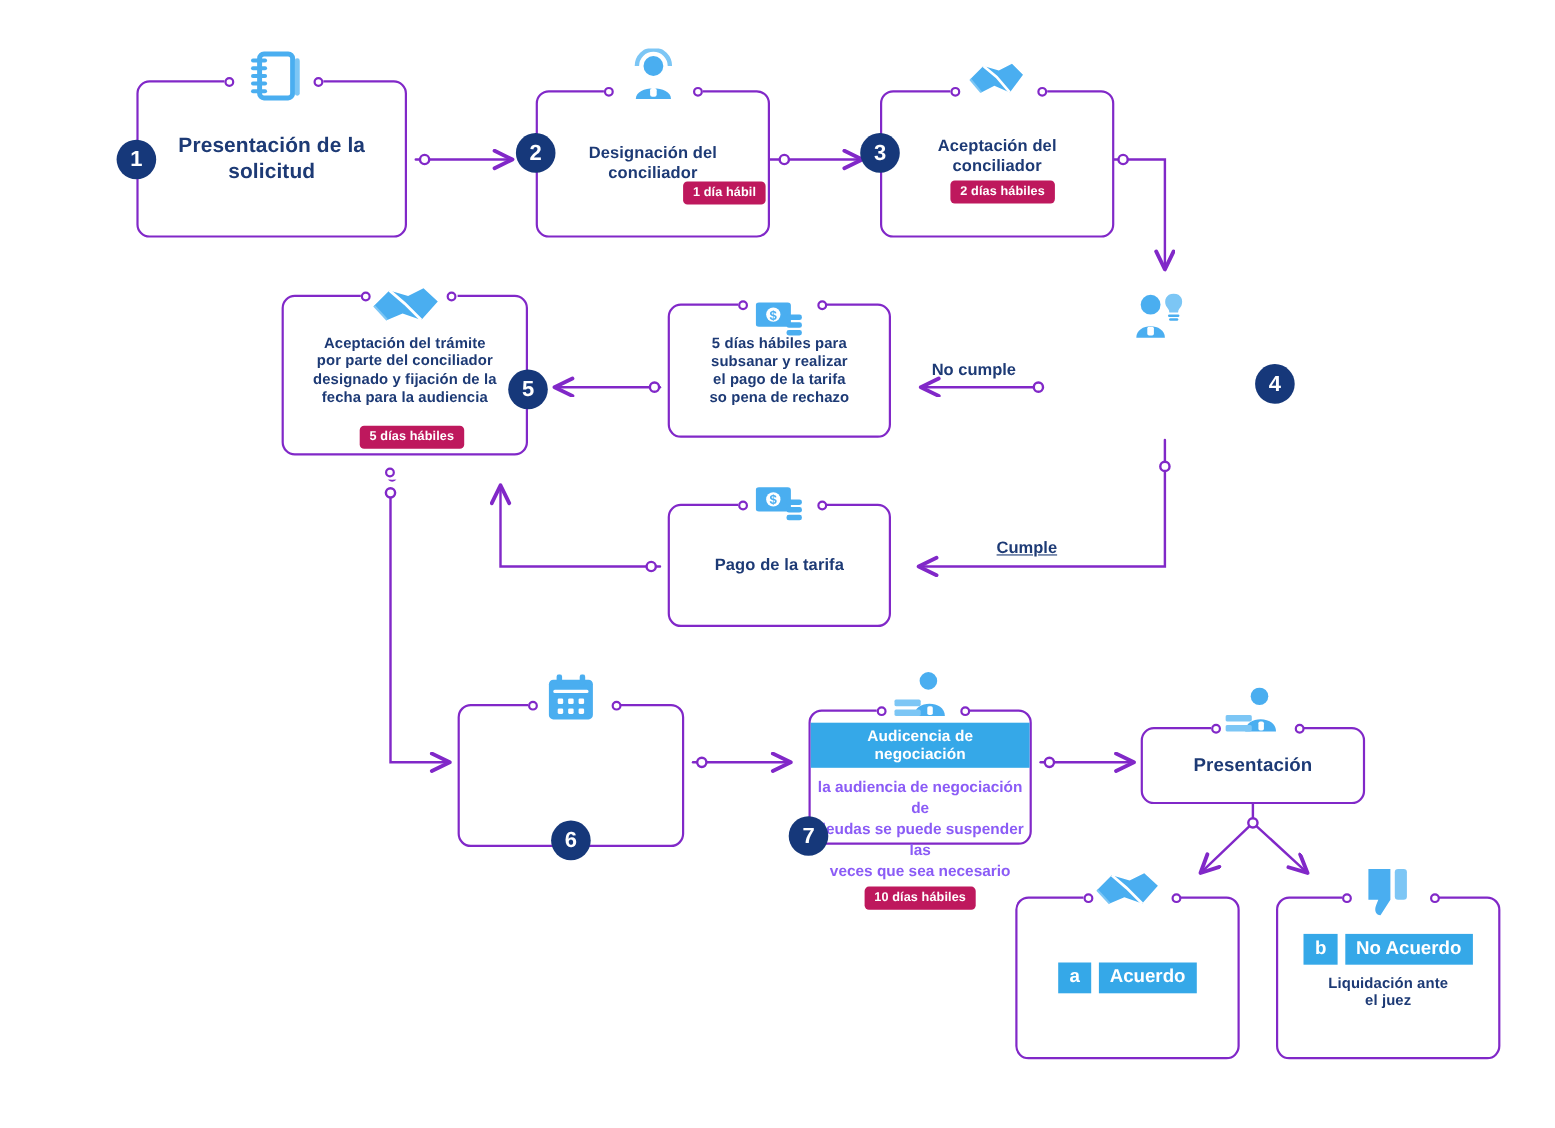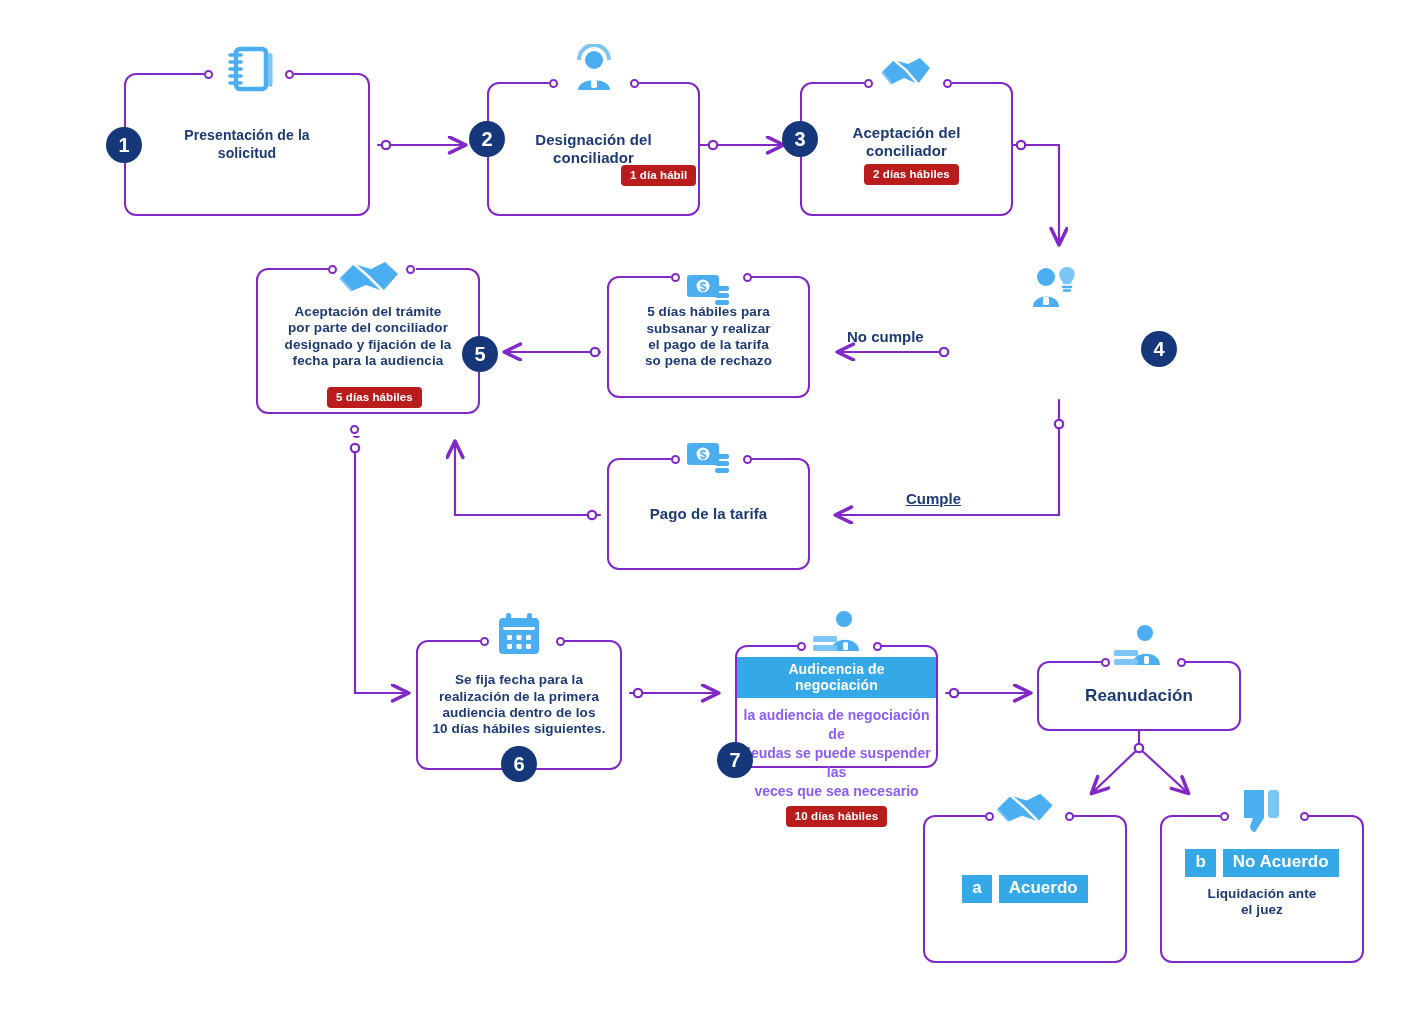--- a/index.html
+++ b/index.html
@@ -6,38 +6,38 @@
   body{width:1414px;height:1025px;position:relative;overflow:hidden;
        font-family:"Liberation Sans","DejaVu Sans",sans-serif;}
   #canvas{position:absolute;inset:0;width:1414px;height:1025px;}
   svg.wires{position:absolute;left:0;top:0;width:1414px;height:1025px;pointer-events:none;}
 
   
   .nbox{position:absolute;box-sizing:border-box;border:2.2px solid #8128c8;
         border-radius:12px;background:#fff;display:flex;flex-direction:column;
         align-items:center;justify-content:center;text-align:center;}
   .nbox .title{color:#1d3a75;font-weight:bold;line-height:1.22;letter-spacing:.1px;}
-  .nbox .title.big{font-size:14px;}
+  .nbox .title.big{font-size:19px;}
   .nbox .title.mid{font-size:15px;}
   .nbox .title.sm{font-size:13.5px;}
 
   
   .notch{position:absolute;top:-7px;height:14px;background:#fff;}
 
   
   .dot{position:absolute;width:9px;height:9px;border-radius:50%;
        background:#fff;border:2px solid #8128c8;box-sizing:border-box;}
 
   
   .num{position:absolute;width:36px;height:36px;border-radius:50%;
        background:#16387a;color:#fff;font-size:20px;font-weight:bold;
        display:flex;align-items:center;justify-content:center;z-index:6;}
 
   
-  .badge{display:inline-block;background:#b91c1c;color:#fff;font-size:11.5px;
+  .badge{display:inline-block;background:#be185d;color:#fff;font-size:11.5px;
          font-weight:bold;padding:4px 9px 5px;border-radius:4px;margin-top:7px;
          letter-spacing:.1px;white-space:nowrap;}
 
   
   .hl{display:inline-block;background:#35a8e8;color:#fff;font-weight:bold;}
   .hl-head{font-size:14px;padding:4px 10px 5px;letter-spacing:.1px;}
   .hl-letter{font-size:17px;padding:3px 10px 5px;margin-right:7px;}
   .hl-word{font-size:17px;padding:3px 10px 5px;}
   .body-sm{font-size:14px;color:#8b5cf6;font-weight:bold;line-height:1.35;
            margin-top:8px;}
@@ -245,24 +245,20 @@
   </div>
 
   <div class="elabel" style="left:847px;top:328px;">No cumple</div>
   <div class="elabel" style="left:906px;top:490px;text-decoration:underline;">Cumple</div>
 
 
   <div class="nbox" style="left:416px;top:640px;width:206px;height:130px;">
     <div class="notch" style="left:62px;width:84px;"></div>
     <div class="dot" style="left:62px;top:-5px;"></div>
     <div class="dot" style="left:138px;top:-5px;"></div>
-    <div class="title sm" style="white-space:pre-line;">Se fija fecha para la
-realización de la primera
-audiencia dentro de los
-10 días hábiles siguientes.</div>
   </div>
   <div class="num" style="left:501px;top:746px;">6</div>
   <div class="icon" style="left:496px;top:613px;">
     <svg width="46" height="44" viewBox="0 0 46 44">
       <rect x="3" y="5" width="40" height="36" rx="4" fill="#4aaef0"></rect>
       <rect x="10" y="0" width="5" height="10" rx="2.2" fill="#4aaef0"></rect>
       <rect x="31" y="0" width="5" height="10" rx="2.2" fill="#4aaef0"></rect>
       <rect x="7" y="14" width="32" height="3" rx="1.4" fill="#fff"></rect>
       <g fill="#fff">
         <rect x="11" y="22" width="5" height="5" rx="1.2"></rect>
@@ -295,21 +291,21 @@
         <rect x="0" y="25" width="24" height="6" rx="1.6"></rect>
         <rect x="0" y="34" width="24" height="6" rx="1.6"></rect>
       </g>
     </svg>
   </div>
 
   <div class="nbox" style="left:1037px;top:661px;width:204px;height:70px;">
     <div class="notch" style="left:62px;width:84px;"></div>
     <div class="dot" style="left:62px;top:-5px;"></div>
     <div class="dot" style="left:138px;top:-5px;"></div>
-    <div class="title mid" style="font-size:17px;">Reanudación</div>
+    <div class="title mid" style="font-size:17px;">Presentación</div>
   </div>
   <div class="icon" style="left:1114px;top:625px;">
     <svg width="50" height="44" viewBox="0 0 50 44">
       <circle cx="31" cy="8" r="8" fill="#4aaef0"></circle>
       <path d="M18 40 C18 25 46 25 46 40 Z" fill="#4aaef0"></path>
       <rect x="30" y="31" width="5" height="8" rx="1.6" fill="#fff"></rect>
       <g fill="#7cc6f5">
         <rect x="0" y="25" width="24" height="6" rx="1.6"></rect>
         <rect x="0" y="34" width="24" height="6" rx="1.6"></rect>
       </g>

